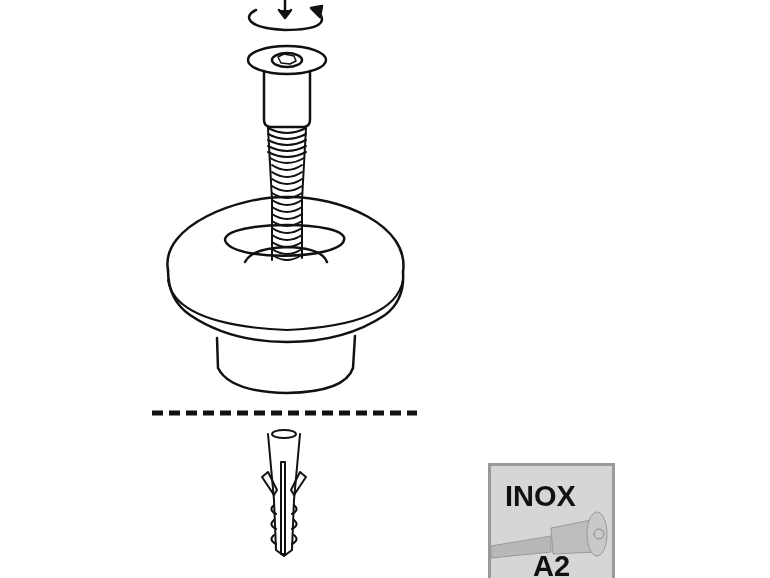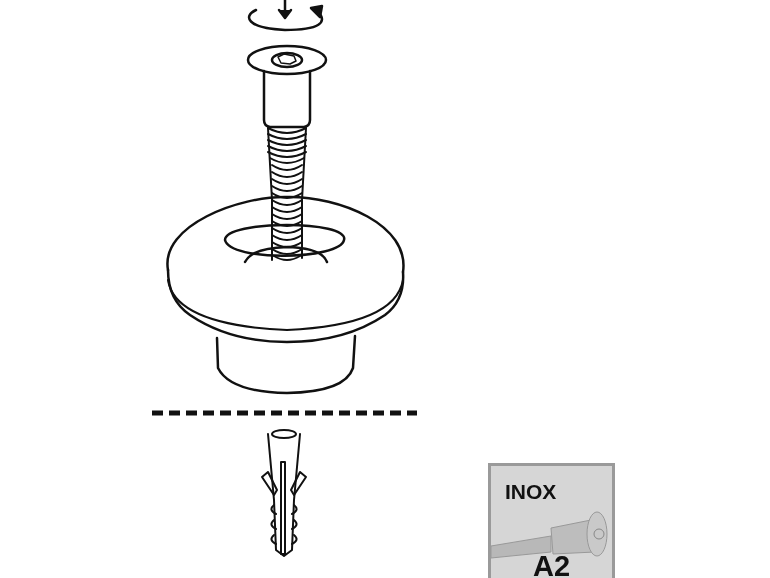--- a/index.html
+++ b/index.html
@@ -1,19 +1,19 @@
 <!DOCTYPE html>
 <html><head>
 <meta charset="utf-8">
 <style>
   html,body{margin:0;padding:0;background:#fff;}
   body{width:770px;height:578px;position:relative;overflow:hidden;font-family:"Liberation Sans",sans-serif;}
   svg{position:absolute;left:0;top:0;}
   .badge{position:absolute;left:488px;top:463px;width:127px;height:120px;box-sizing:border-box;border:3px solid #9a9a9a;background:#d6d6d6;overflow:hidden;}
-  .badge .t1{position:absolute;left:14px;top:14px;font-weight:bold;font-size:21px;color:#111;letter-spacing:0px;}
+  .badge .t1{position:absolute;left:14px;top:14px;font-weight:bold;font-size:29px;color:#111;letter-spacing:0px;}
   .badge .t2{position:absolute;left:42px;top:84px;font-weight:bold;font-size:29px;color:#111;}
   .badge svg{position:absolute;left:0;top:0;}
 </style>
 </head>
 <body>
 
 <svg width="770" height="578" viewBox="0 0 770 578" fill="none" stroke="#111" stroke-width="2.5" stroke-linecap="round" stroke-linejoin="round">
 
   <g>
     <line x1="285" y1="0" x2="285" y2="16"></line>

